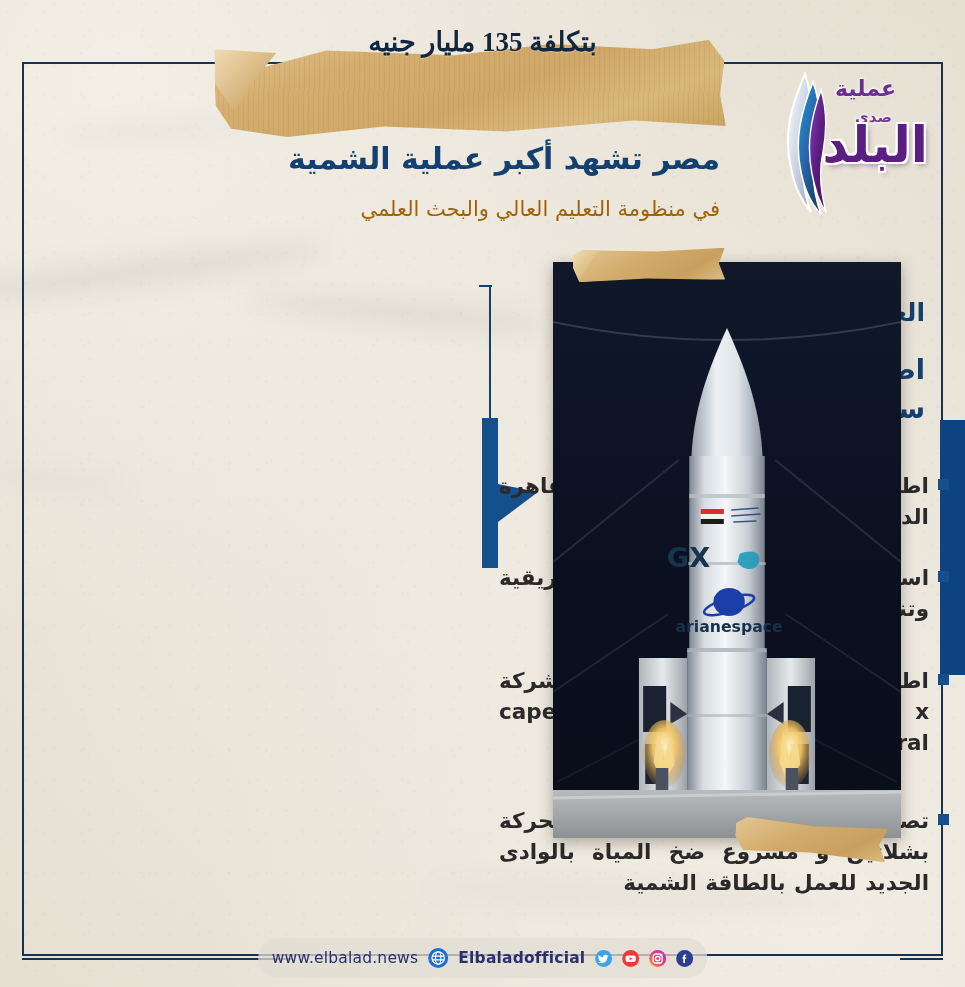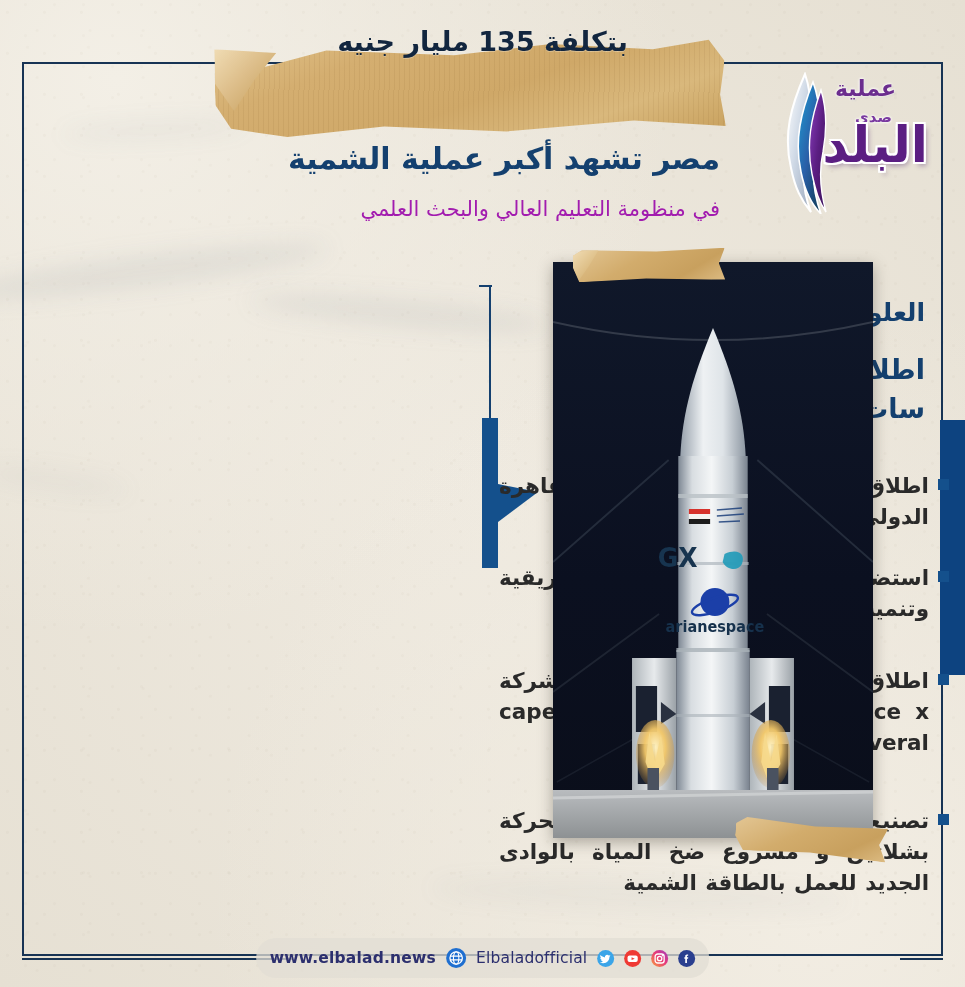--- a/index.html
+++ b/index.html
@@ -72,32 +72,33 @@
     background-image:repeating-linear-gradient(92deg, rgba(140,105,50,.25) 0 1px, transparent 1px 5px);
     clip-path:polygon(0% 28%, 4% 12%, 10% 22%, 22% 6%, 47% 14%, 66% 4%, 86% 12%, 97% 3%, 100% 26%,
                       99% 62%, 100% 96%, 82% 88%, 57% 97%, 33% 89%, 14% 98%, 3% 88%, 0% 62%);
   }
   #tape-headline{
     position:absolute;left:0;right:0;top:26px;
     text-align:center;
     font-size:27px;font-weight:bold;color:#12263f;
     letter-spacing:0px;
     text-shadow:0 1px 0 rgba(255,255,255,.25);
+    font-family:Liberation Serif, serif;
   }
 
   
   #main-title{
     position:absolute;right:245px;top:140px;width:480px;
     text-align:right;
     font-size:30px;font-weight:bold;color:#14406f;line-height:1.25;
   }
   #sub-title{
     position:absolute;right:245px;top:196px;width:480px;
     text-align:right;
-    font-size:21px;color:#a21caf;line-height:1.3;
+    font-size:21px;color:#a16207;line-height:1.3;
   }
 
   
   #brand{
     position:absolute;right:25px;top:68px;width:185px;height:150px;
   }
   #brand .logo-top{
     position:absolute;right:44px;top:8px;
     font-size:22px;font-weight:bold;color:#6b2d8e;
     letter-spacing:1px;
@@ -144,21 +145,21 @@
     text-align:justify;text-align-last:right;
     word-spacing:1px;
   }
   #b0{top:470px;}
   #b1{top:562px;}
   #b2{top:665px;}
   #b3{top:805px;}
 
   
   #photo{
-    position:absolute;left:553px;top:262px;width:320px;height:576px;
+    position:absolute;left:553px;top:262px;width:348px;height:576px;
     background:#fef9c3;
     box-shadow:0 4px 14px rgba(40,35,25,.35);
     overflow:hidden;
   }
   #photo svg{display:block;width:100%;height:100%;}
   .photo-tape{
     position:absolute;
     background:linear-gradient(150deg,#e3c694 0%,#d2ac6c 40%,#c8a05e 75%,#dcbb82 100%);
     box-shadow:0 2px 6px rgba(80,62,35,.35);
   }
@@ -190,23 +191,23 @@
     height:40px;display:flex;align-items:center;gap:10px;
     padding:0 14px;border-radius:20px;
     background:rgba(226,222,212,.75);
   }
   .sico{width:17px;height:17px;border-radius:50%;display:inline-block;position:relative;}
   .sico svg{position:absolute;left:0;top:0;}
   #fb-icon{background:#2a3f8f;}
   #ig-icon{background:linear-gradient(45deg,#f9a03c,#e6377a 55%,#9b3fc4);}
   #yt-icon{background:#ef3a34;}
   #tw-icon{background:#3ba5e8;}
-  #handle-text{font-size:15.5px;font-weight:normal;color:#2c2f6e;letter-spacing:.2px;}
+  #handle-text{font-size:15.5px;font-weight:bold;color:#2c2f6e;letter-spacing:.2px;}
   #globe-icon{width:20px;height:20px;border-radius:50%;background:#1f6fd0;position:relative;}
-  #site-text{font-size:15.5px;font-weight:bold;color:#2c2f6e;letter-spacing:.2px;}
+  #site-text{font-size:15.5px;font-weight:normal;color:#2c2f6e;letter-spacing:.2px;}
   .ltr{direction:ltr;unicode-bidi:isolate;}
 </style>
 </head>
 <body>
 
 <div id="paper"></div>
 <div id="grain"></div>
 <div class="smudge sm1"></div>
 <div class="smudge sm2"></div>
 <div class="smudge sm3"></div>

